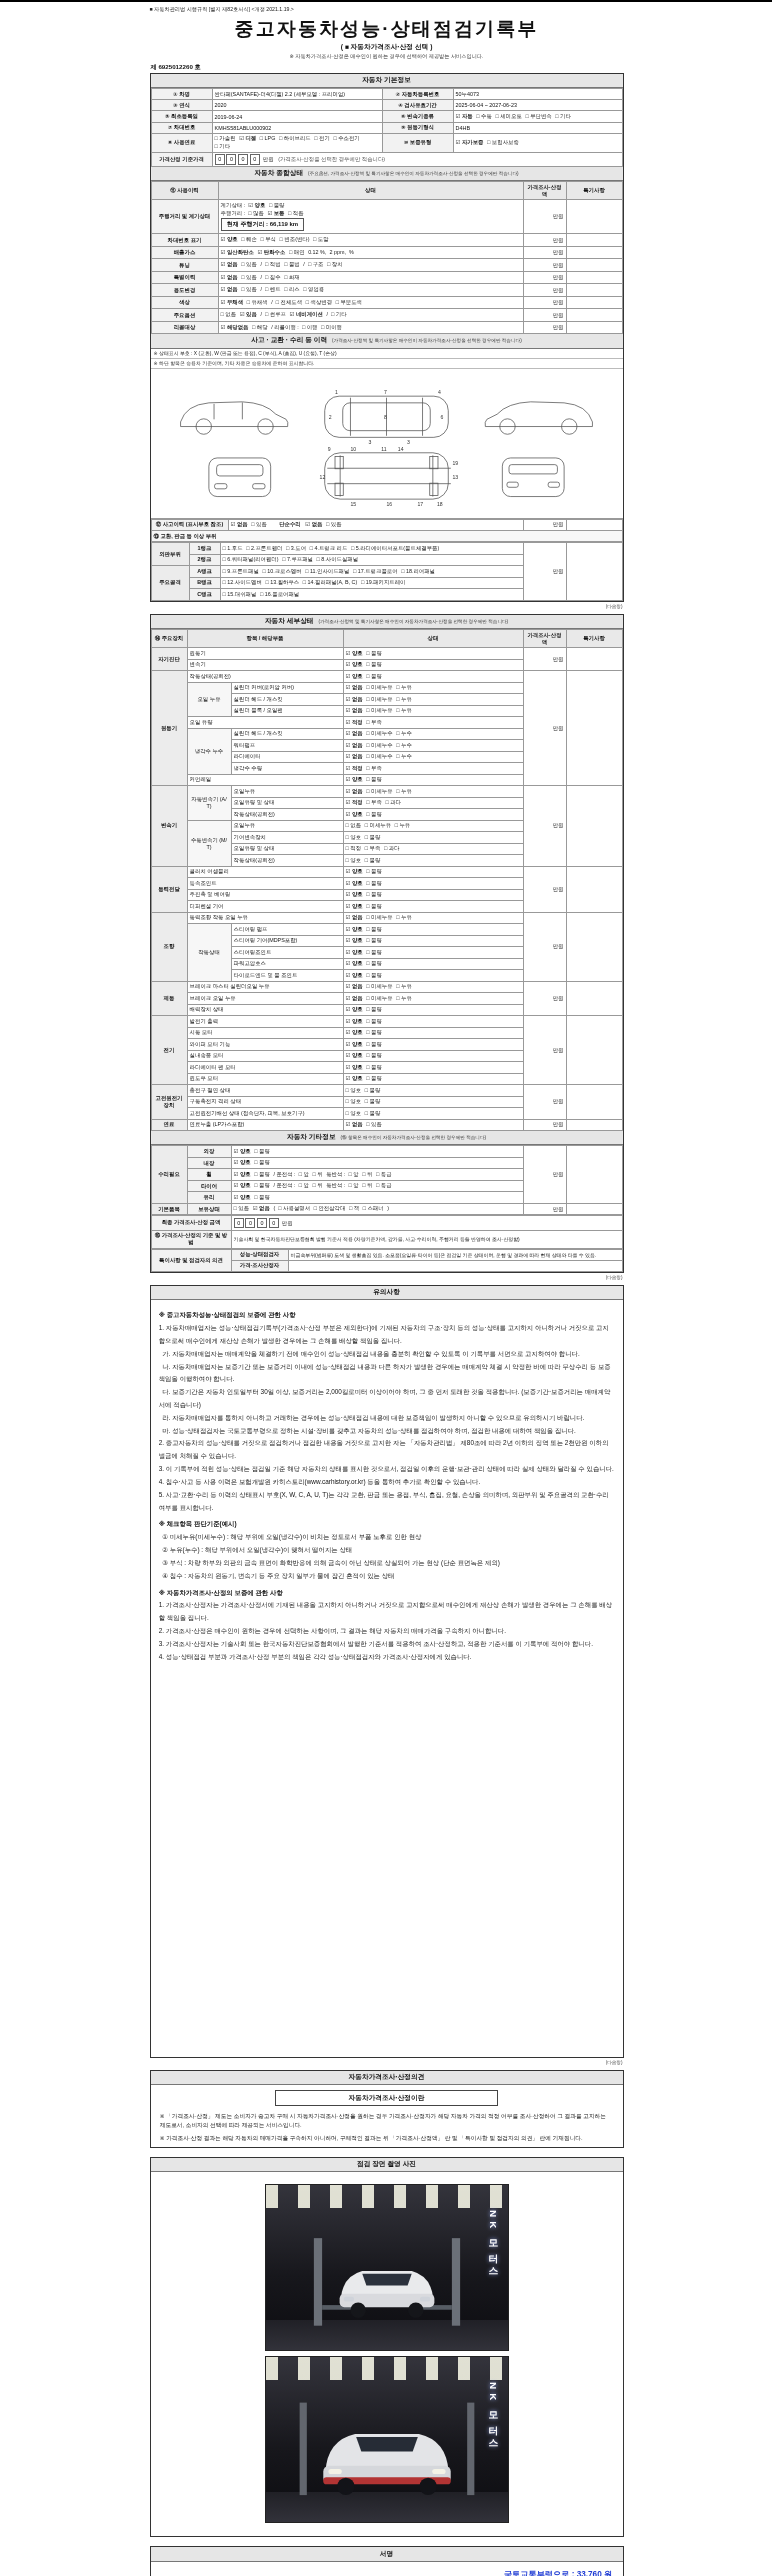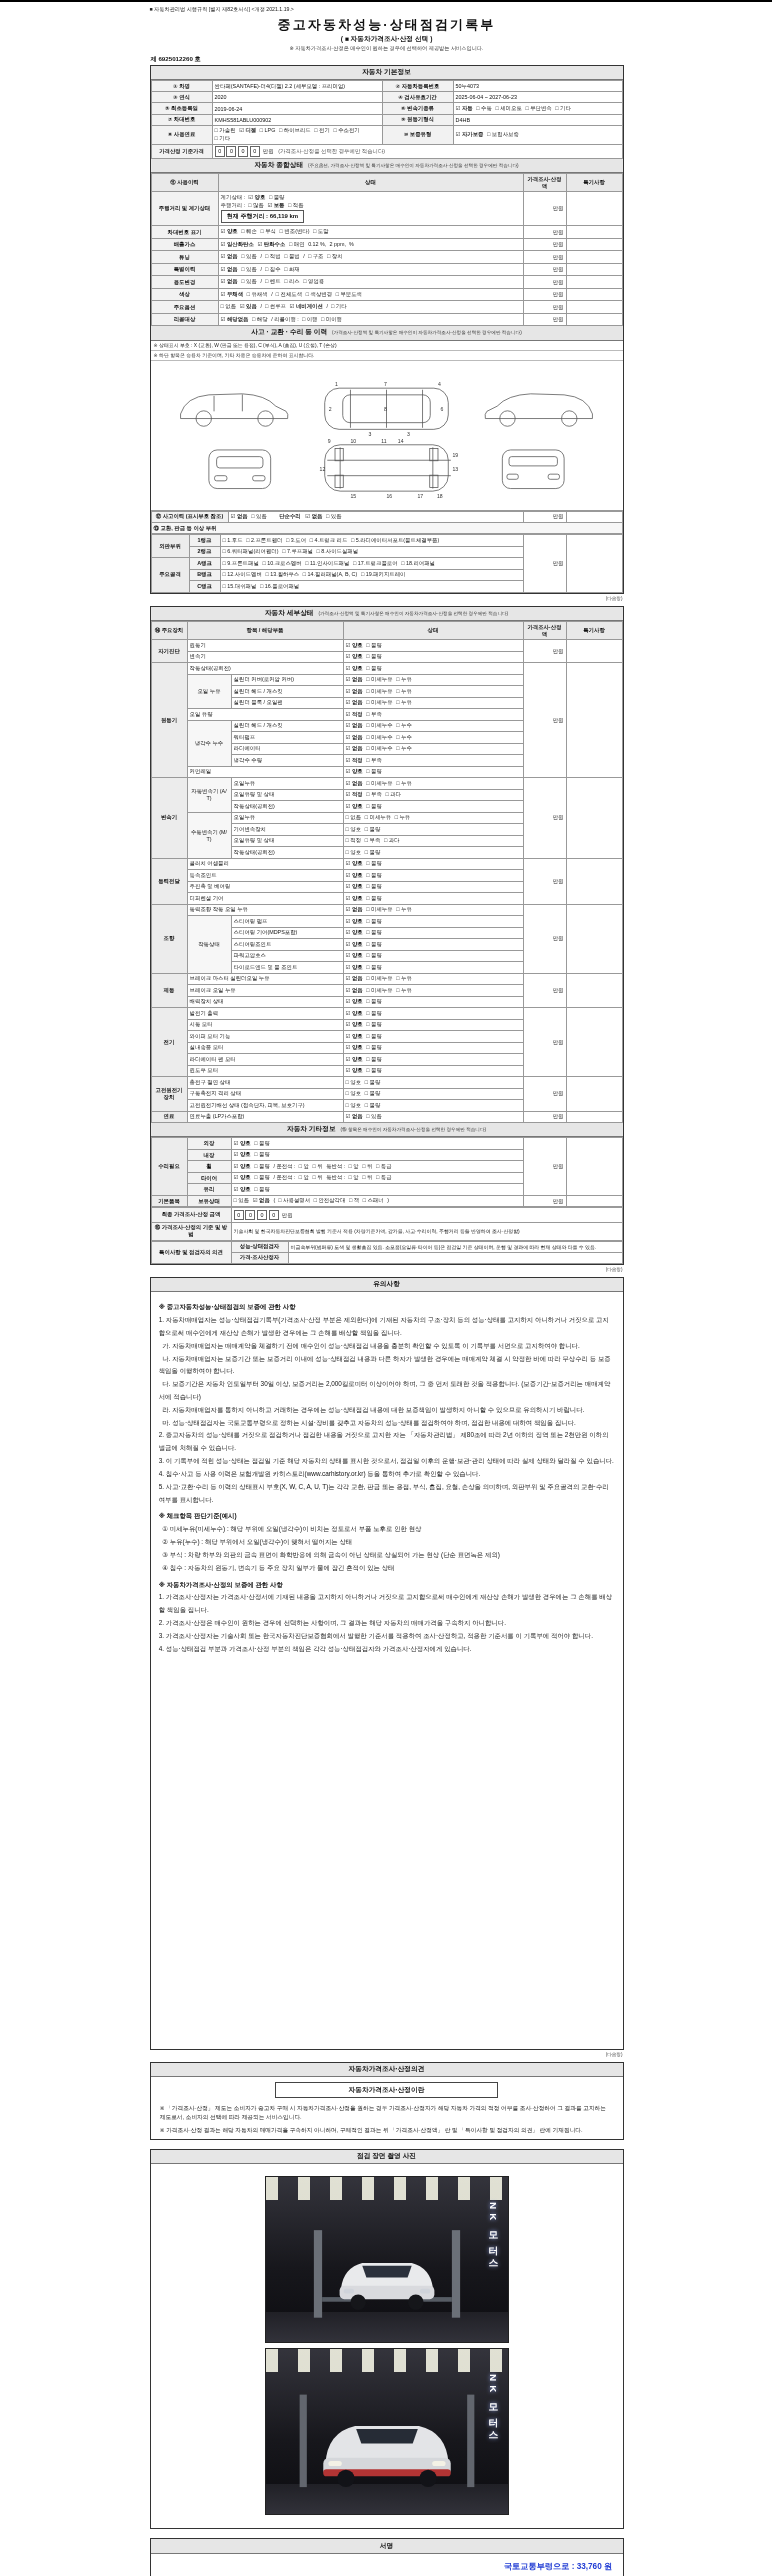--- a/index.html
+++ b/index.html
@@ -1,21 +1,21 @@
 <!DOCTYPE html>
 <html lang="ko" style="font-size:8.2px"><head>
 <meta charset="utf-8">
 <style>
   html,body{margin:0;padding:0;background:#ffffff;}
   body{width:773px;min-height:2576px;font-family:"Liberation Sans","DejaVu Sans",sans-serif;color:#111;position:relative;}
   .topline{width:773px;height:1.5px;background:#000;}
   .sheet{width:474px;margin:0 auto;padding-top:3.1px;}
   .topnote{font-size:5.2px;color:#222;margin:1px 0 3.1px 0;}
   .titleblock{text-align:center;margin:2.1px 0 3.1px 0;position:relative;}
-  .title{font-size:13px;font-weight:bold;letter-spacing:2.1px;}
+  .title{font-size:19px;font-weight:bold;letter-spacing:2.1px;}
   .subtitle{font-size:6.7px;font-weight:bold;margin-top:1.5px;}
   .titlenote{font-size:5.2px;color:#333;margin-top:1px;}
   .docno{font-size:6.2px;font-weight:bold;text-align:left;margin:3.1px 0 1px 1px;}
   .box{border:1px solid #333;margin-bottom:2.1px;background:#fff;}
   .gap{height:7.2px;}
   .nextpage{font-size:4.6px;color:#444;text-align:right;margin:0.5px 1px 5.2px 0;}
   .band{background:#e6e6e6;border-bottom:0.5px solid #777;text-align:center;font-weight:bold;font-size:6.7px;padding:2.1px 1px;}
   .band .bandnote{font-weight:normal;font-size:4.6px;color:#333;margin-left:3.1px;}
   table.tt{width:100%;border-collapse:collapse;table-layout:fixed;}
   table.tt td,table.tt th{border:0.5px solid #999;font-size:5.4px;padding:1.5px 2.1px;vertical-align:middle;word-break:break-all;}

